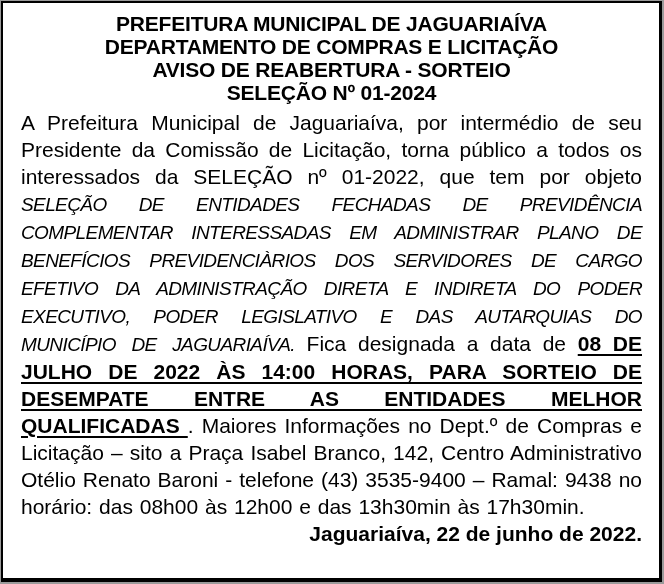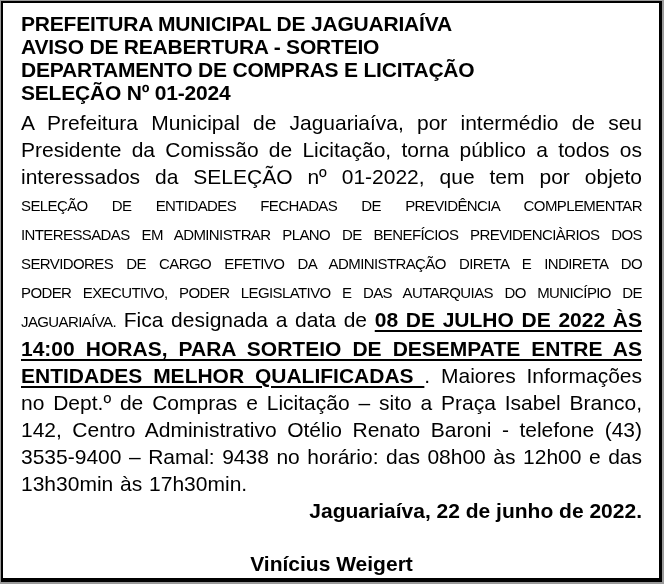--- a/index.html
+++ b/index.html
@@ -25,37 +25,39 @@
     border-style: solid;
     border-color: #000000;
     border-width: 2px 3px 4px 2px;
     padding: 9px 17px 0 18px;
     font-family: "Liberation Sans", "DejaVu Sans", sans-serif;
     color: #000000;
     font-size: 21px;
     overflow: hidden;
   }
   .doc-header {
+    text-align: center;
     font-weight: bold;
     line-height: 23px;
     letter-spacing: -0.2px;
   }
   .doc-body {
     margin: 5px 0 0 0;
     text-align: justify;
     line-height: 27px;
     word-spacing: 1px;
   }
   .seg-normal {
     font-weight: normal;
   }
   .seg-condensed {
-    font-size: 15px;
+    font-size: 19px;
     letter-spacing: -0.6px;
     word-spacing: 6px;
+    font-style: italic;
   }
   .seg-bold-underline {
     font-weight: bold;
     text-decoration: underline;
     text-decoration-thickness: 2px;
     text-underline-offset: 3px;
   }
   .dateline {
     text-align: right;
     font-weight: bold;
@@ -69,22 +71,22 @@
   }
 </style>
 </head>
 <body>
 
 <div class="scan-edge" style="background: rgb(154, 154, 154);">
   <div class="page" style="background: rgb(255, 255, 255); color: rgb(0, 0, 0); border-color: rgb(0, 0, 0);">
 
     <header class="doc-header">
       <div>PREFEITURA MUNICIPAL DE JAGUARIAÍVA</div>
+      <div>DEPARTAMENTO DE COMPRAS E LICITAÇÃO</div>
       <div>AVISO DE REABERTURA - SORTEIO</div>
-      <div>DEPARTAMENTO DE COMPRAS E LICITAÇÃO</div>
       <div>SELEÇÃO Nº 01-2024</div>
     </header>
 
     <p class="doc-body" id="body-paragraph"><span class="seg-normal">A Prefeitura Municipal de Jaguariaíva, por intermédio de seu Presidente da Comissão de Licitação, torna público a todos os interessados da SELEÇÃO nº 01-2022, que tem por objeto </span><span class="seg-condensed">SELEÇÃO DE ENTIDADES FECHADAS DE PREVIDÊNCIA COMPLEMENTAR INTERESSADAS EM ADMINISTRAR PLANO DE BENEFÍCIOS PREVIDENCIÀRIOS DOS SERVIDORES DE CARGO EFETIVO DA ADMINISTRAÇÃO DIRETA E INDIRETA DO PODER EXECUTIVO, PODER LEGISLATIVO E DAS AUTARQUIAS DO MUNICÍPIO DE JAGUARIAÍVA.</span><span class="seg-normal"> Fica designada a data de </span><span class="seg-bold-underline">08 DE JULHO DE 2022 ÀS 14:00 HORAS, PARA SORTEIO DE  DESEMPATE ENTRE AS ENTIDADES MELHOR QUALIFICADAS </span><span class="seg-normal">.  Maiores Informações no Dept.º de Compras e Licitação – sito a Praça Isabel Branco, 142, Centro Administrativo Otélio Renato Baroni - telefone (43) 3535-9400 – Ramal: 9438 no horário: das 08h00 às 12h00 e das 13h30min às 17h30min.</span></p>
 
     <div class="dateline">Jaguariaíva, 22 de junho de 2022.</div>
 
     <div class="signature">
       <div>Vinícius Weigert</div>
 

